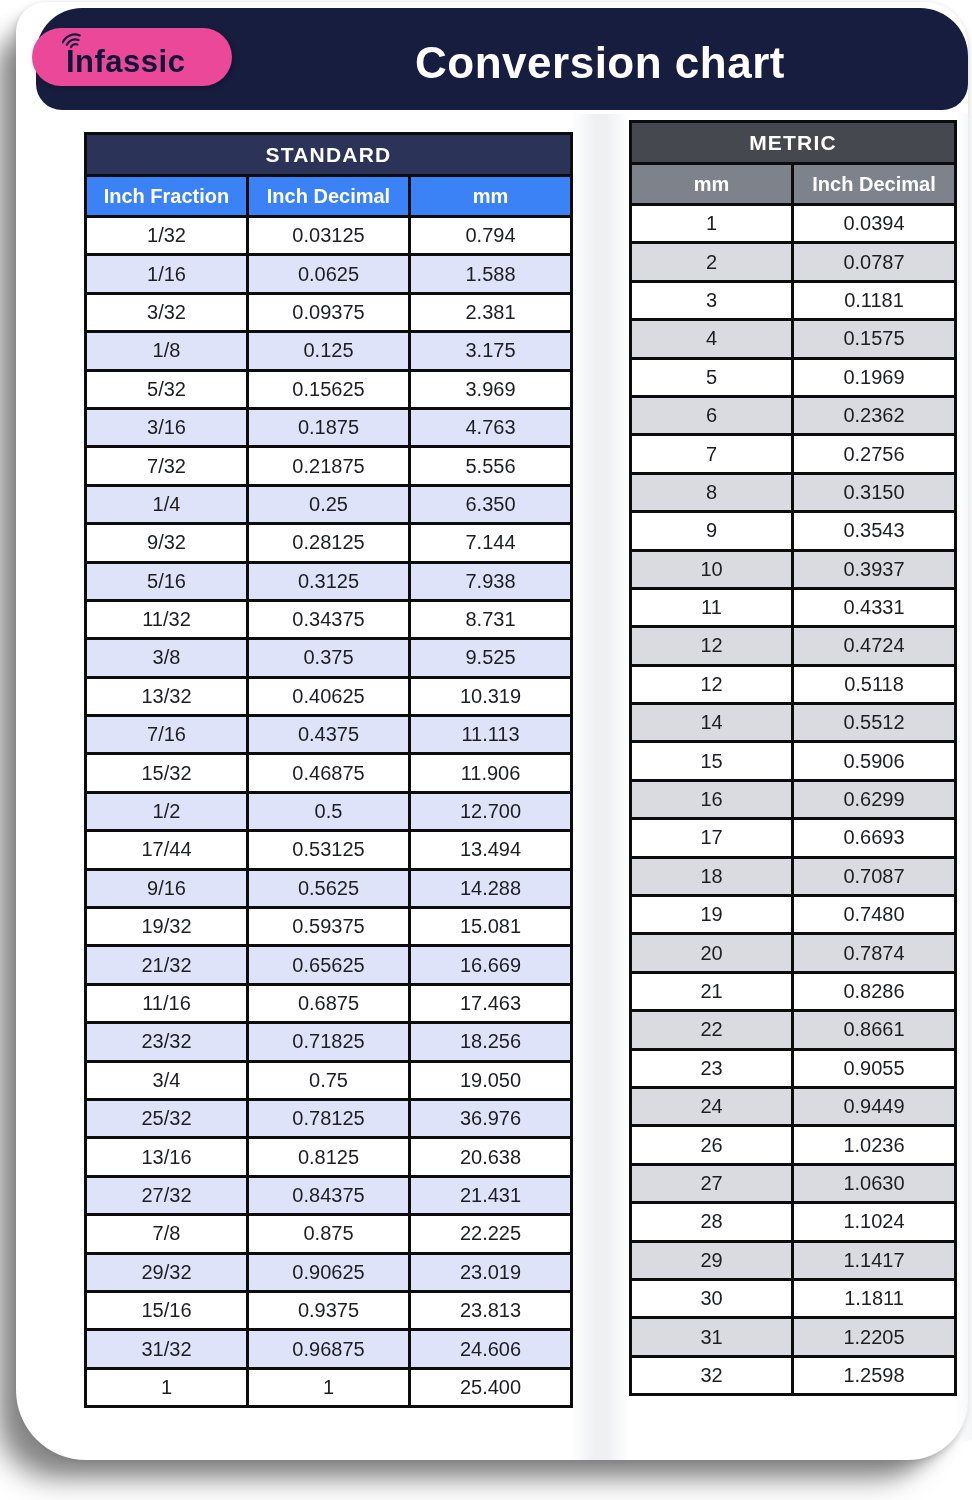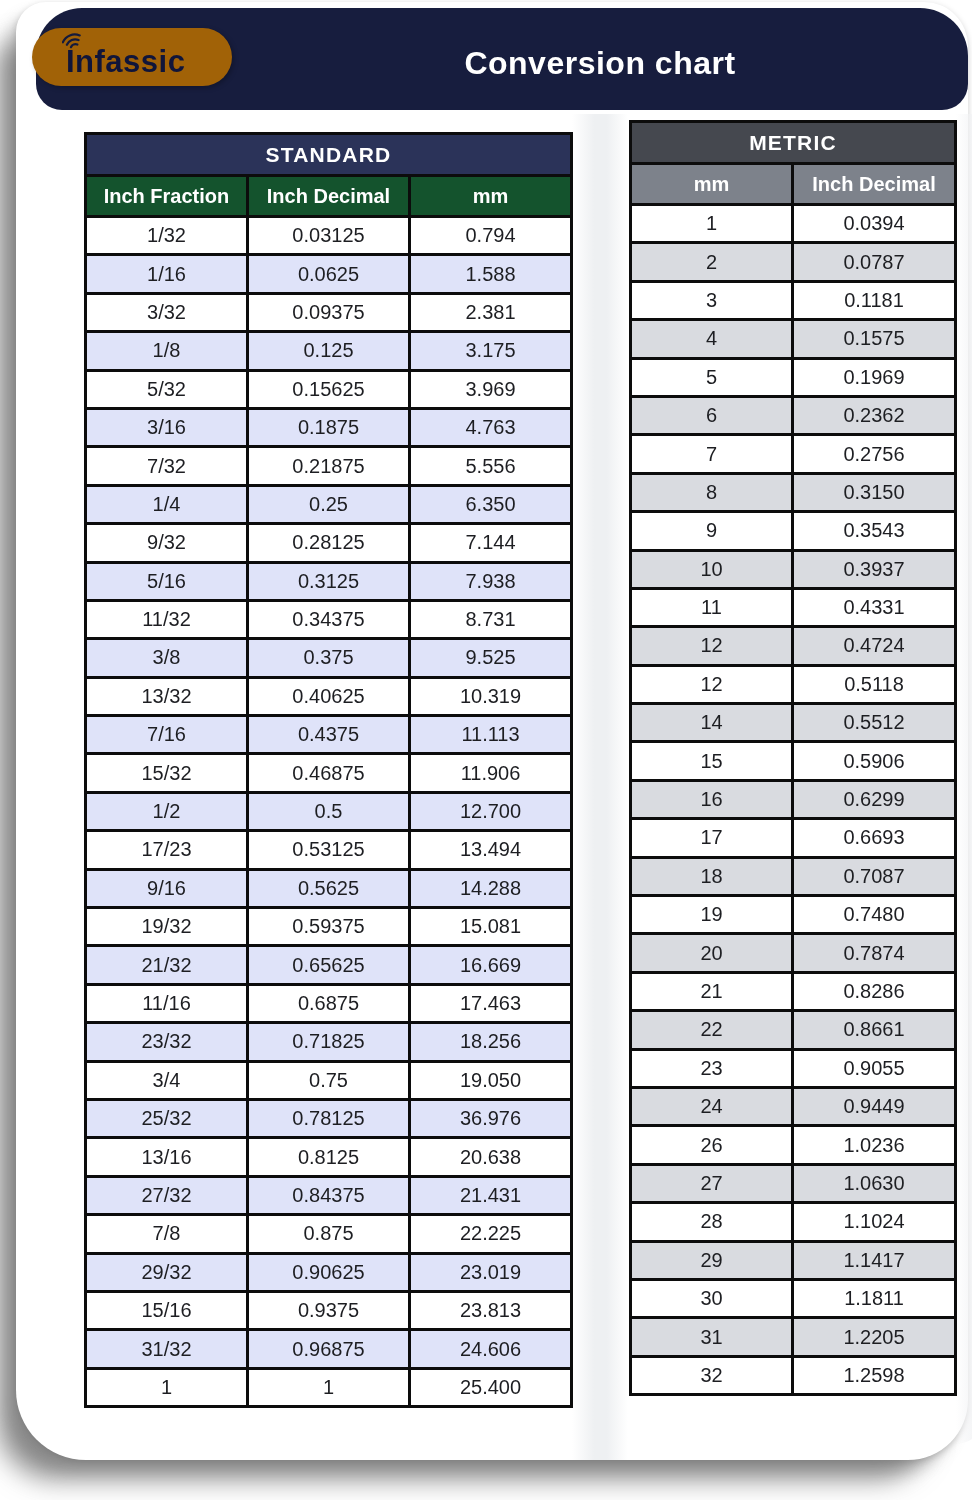--- a/index.html
+++ b/index.html
@@ -16,43 +16,43 @@
                -10px 12px 14px rgba(120,120,120,0.30),
                0 2px 6px rgba(0,0,0,0.18);
   }
   .header{
     position:absolute;left:20px;top:6px;width:932px;height:102px;
     background:#171d3e;
     border-radius:46px 48px 26px 26px;
   }
   .logo-pill{
     position:absolute;left:-4px;top:20px;width:200px;height:58px;
-    background:#a16207;border-radius:29px;
+    background:#ec4899;border-radius:29px;
     box-shadow:2px 2px 5px rgba(0,0,0,0.25);
   }
   .logo-text{
     position:absolute;left:34px;top:16px;
     font-size:31px;font-weight:700;color:#10153a;letter-spacing:0.5px;
   }
   .wifi-icon{position:absolute;left:30px;top:2px;}
   .header-title{
     position:absolute;left:196px;top:0;width:736px;height:110px;
     display:flex;align-items:center;justify-content:center;
-    color:#ffffff;font-size:32px;font-weight:800;letter-spacing:0.5px;
+    color:#ffffff;font-size:44px;font-weight:800;letter-spacing:0.5px;
   }
   table{border-collapse:collapse;table-layout:fixed;position:absolute;}
   th,td{border:3px solid #0c0c0c;text-align:center;vertical-align:middle;padding:0;}
   .tbl-title{color:#ffffff;font-size:21px;font-weight:700;letter-spacing:1.2px;height:39px;}
   .colhead th{color:#ffffff;font-size:20px;font-weight:700;height:38px;}
   tbody tr{height:38.4px;}
   tbody td{font-size:20px;color:#1d1e22;background:#ffffff;}
   
   .std{left:68px;top:118px;width:486px;margin-top:12px;}
   .std .tbl-title{background:#2b3359;}
-  .std .colhead th{background:#14532d;}
+  .std .colhead th{background:#3b82f6;}
   .std tbody tr:nth-child(even) td{background:#dfe3f9;}
   
   .met{left:613px;top:118px;width:325px;}
   .met .tbl-title{background:#45484f;}
   .met .colhead th{background:#7d828b;}
   .met tbody tr:nth-child(even) td{background:#d9dbe0;}
   
   .gutter-band{
     position:absolute;left:556px;top:112px;width:56px;height:1346px;
     background:linear-gradient(90deg,rgba(238,240,242,0) 0%,#eef0f2 40%,#eef0f2 62%,rgba(238,240,242,0) 100%);
@@ -177,21 +177,21 @@
             <td>15/32</td>
             <td>0.46875</td>
             <td>11.906</td>
           </tr>
           <tr>
             <td>1/2</td>
             <td>0.5</td>
             <td>12.700</td>
           </tr>
           <tr>
-            <td>17/23</td>
+            <td>17/44</td>
             <td>0.53125</td>
             <td>13.494</td>
           </tr>
           <tr>
             <td>9/16</td>
             <td>0.5625</td>
             <td>14.288</td>
           </tr>
           <tr>
             <td>19/32</td>

